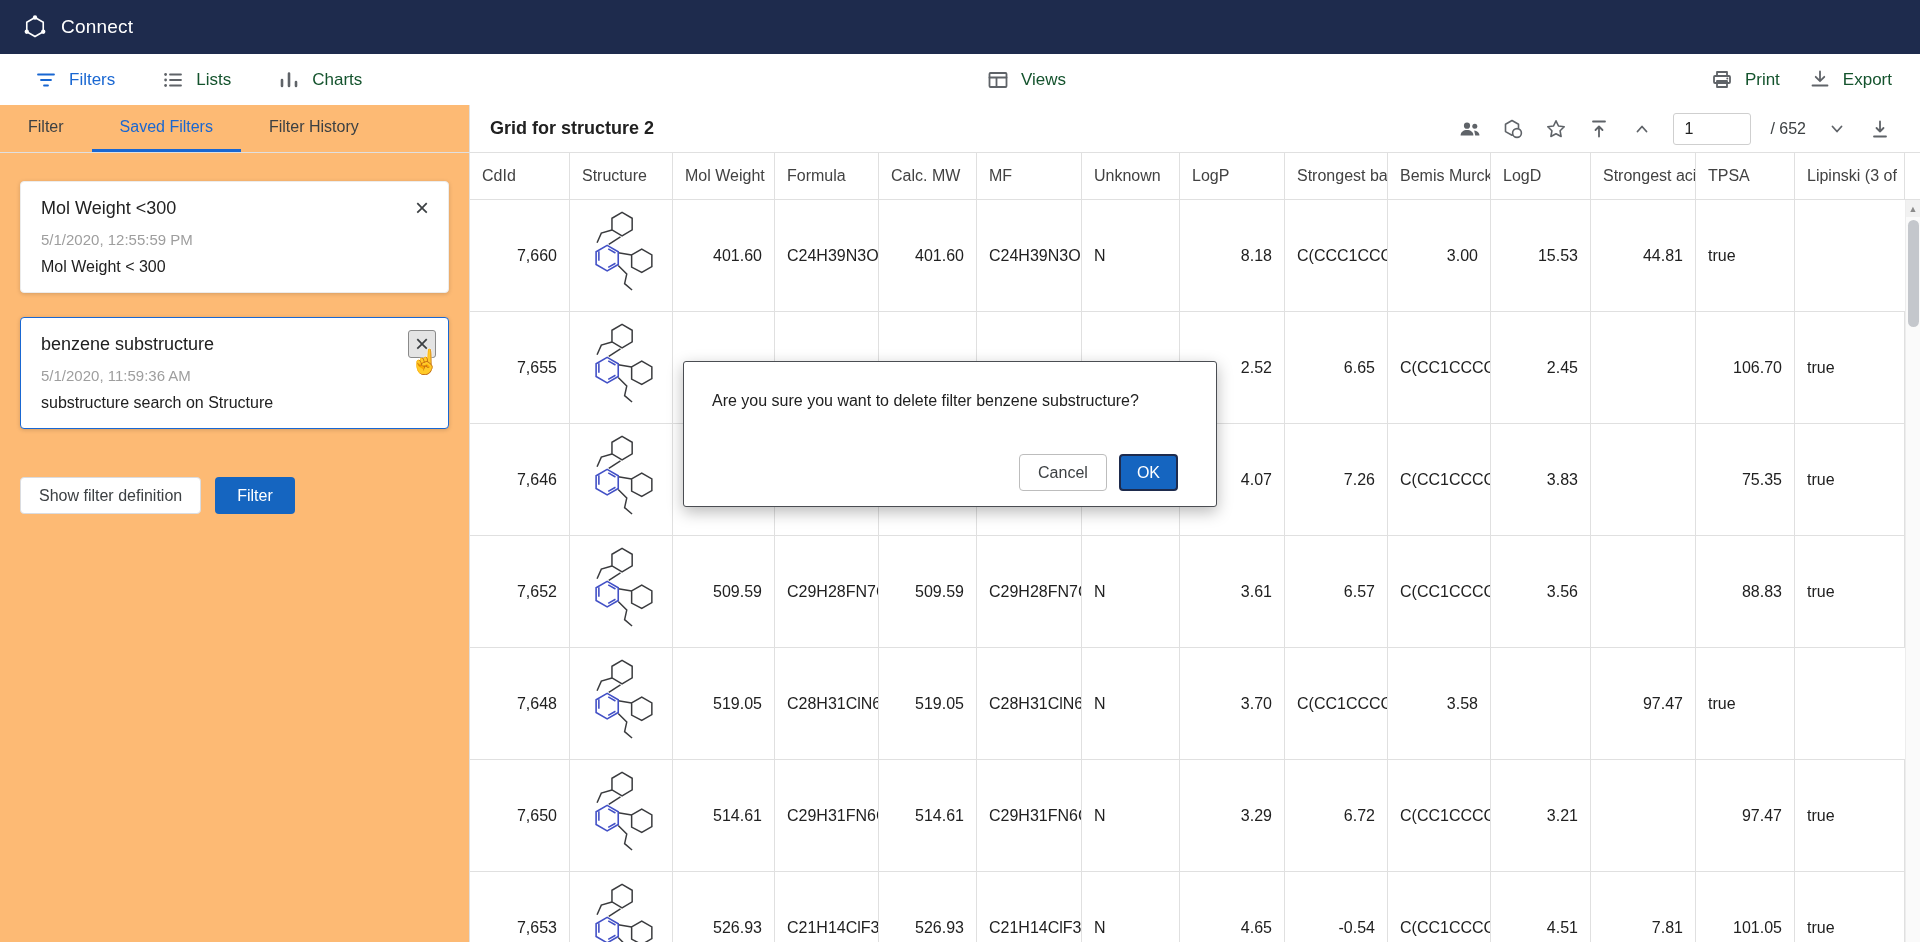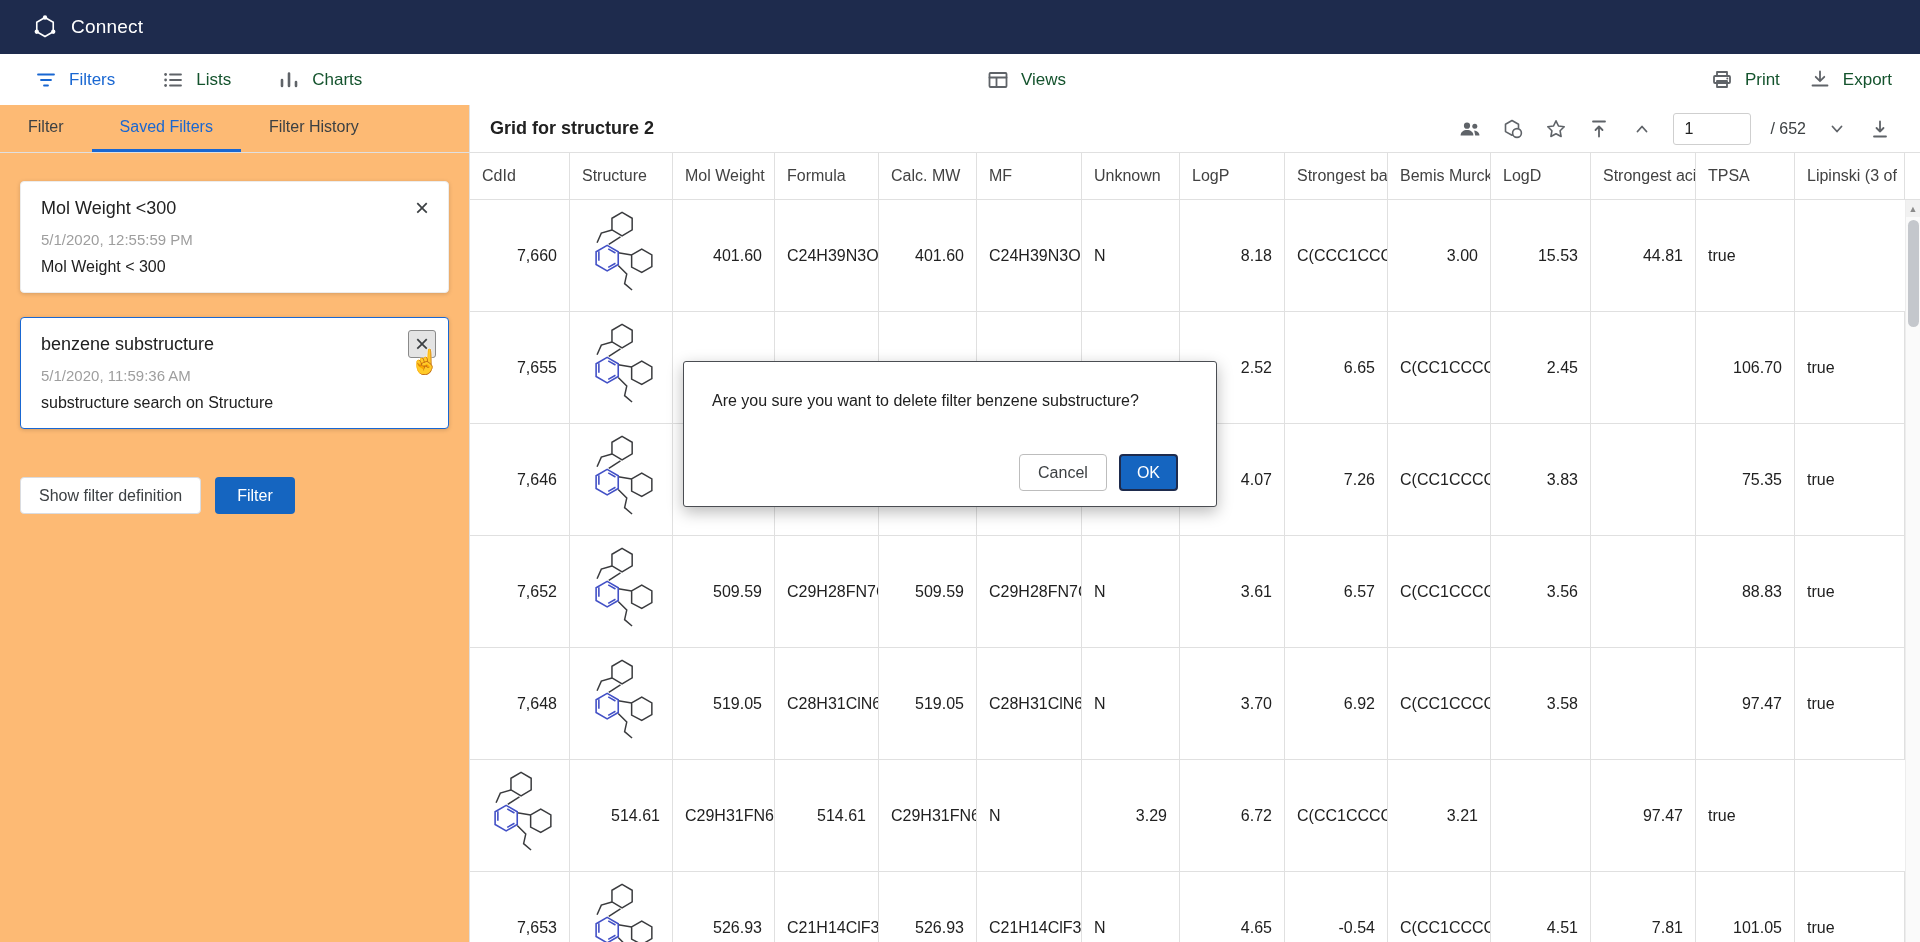--- a/index.html
+++ b/index.html
@@ -3,21 +3,21 @@
 <meta charset="utf-8">
 <style>
   *{margin:0;padding:0;box-sizing:border-box}
   html,body{width:1920px;height:942px;overflow:hidden}
   body{font-family:"Liberation Sans",sans-serif;background:#fff;color:#212121;position:relative;-webkit-font-smoothing:antialiased}
   :root{
     --accent:#1565c0; --link:#1967d2; --topbar:#1e2b4d; --border:#e0e0e0;
     --cols:100px 103px 102px 104px 98px 105px 98px 105px 103px 103px 100px 105px 99px 110px;
   }
   
-  .topbar{height:54px;background:var(--topbar);display:flex;align-items:center;padding:0 32px;gap:13px}
+  .topbar{height:54px;background:var(--topbar);display:flex;align-items:center;padding:0 22px;gap:13px}
   .brand-name{color:#fff;font-size:19px;letter-spacing:.2px}
   
   .toolbar{height:51px;display:flex;align-items:center;padding:0 28px 0 34px;position:relative;background:#fff}
   .tool{display:flex;align-items:center;gap:11px;font-size:17px;color:#14532d;margin-right:46px;cursor:pointer;white-space:nowrap}
   .tool.active{color:var(--link)}
   .toolbar-center{position:absolute;left:986px;top:0;height:51px;display:flex;align-items:center}
   .toolbar-right{margin-left:auto;display:flex;gap:28px}
   .icon{display:inline-flex;align-items:center;justify-content:center}
   svg.ic{width:24px;height:24px;stroke:#5f6368;fill:none;stroke-width:1.8;stroke-linecap:round;stroke-linejoin:round}
   svg.ic.blue{stroke:var(--link)}
@@ -392,29 +392,29 @@
               <path d="M14.2 42.5v9M23 40.3l6.8 3.9M29.8 53.8L23 57.7"></path>
             </g>
           </svg>
         </div>
       <div class="cell num">519.05</div>
       <div class="cell">C28H31ClN6(</div>
       <div class="cell num">519.05</div>
       <div class="cell">C28H31ClN6(</div>
       <div class="cell">N</div>
       <div class="cell num">3.70</div>
-      <div class="cell num">6.92</div>
       <div class="cell">C(CC1CCCCC</div>
       <div class="cell num">3.58</div>
       <div class="cell num"></div>
       <div class="cell num">97.47</div>
       <div class="cell">true</div>
     </div>
 
     <div class="trow">
+      <div class="cell num">7,650</div>
       <div class="cell struct">
           <svg class="mol" viewBox="0 0 70 94">
             <g fill="none" stroke="#3a3b3e" stroke-width="1.4">
               <path d="M36 6l9.5 5.5v11L36 28l-9.5-5.5v-11z"></path>
               <path d="M34.5 29L23.5 36"></path>
               <path d="M45 46l9.5-5.5L64 46v11l-9.5 5.5L45 57.5z"></path>
               <path d="M32.4 44L45 46"></path>
               <path d="M32.4 56l8 8-2 9 7 6"></path>
               <path d="M26.5 22.5l-10 3-4 9"></path>
             </g>

